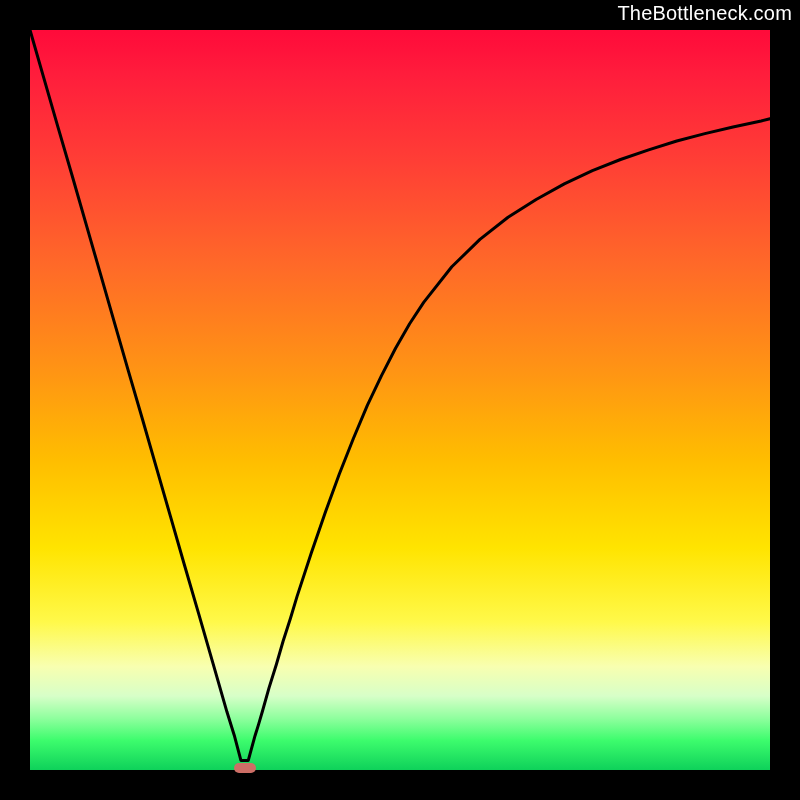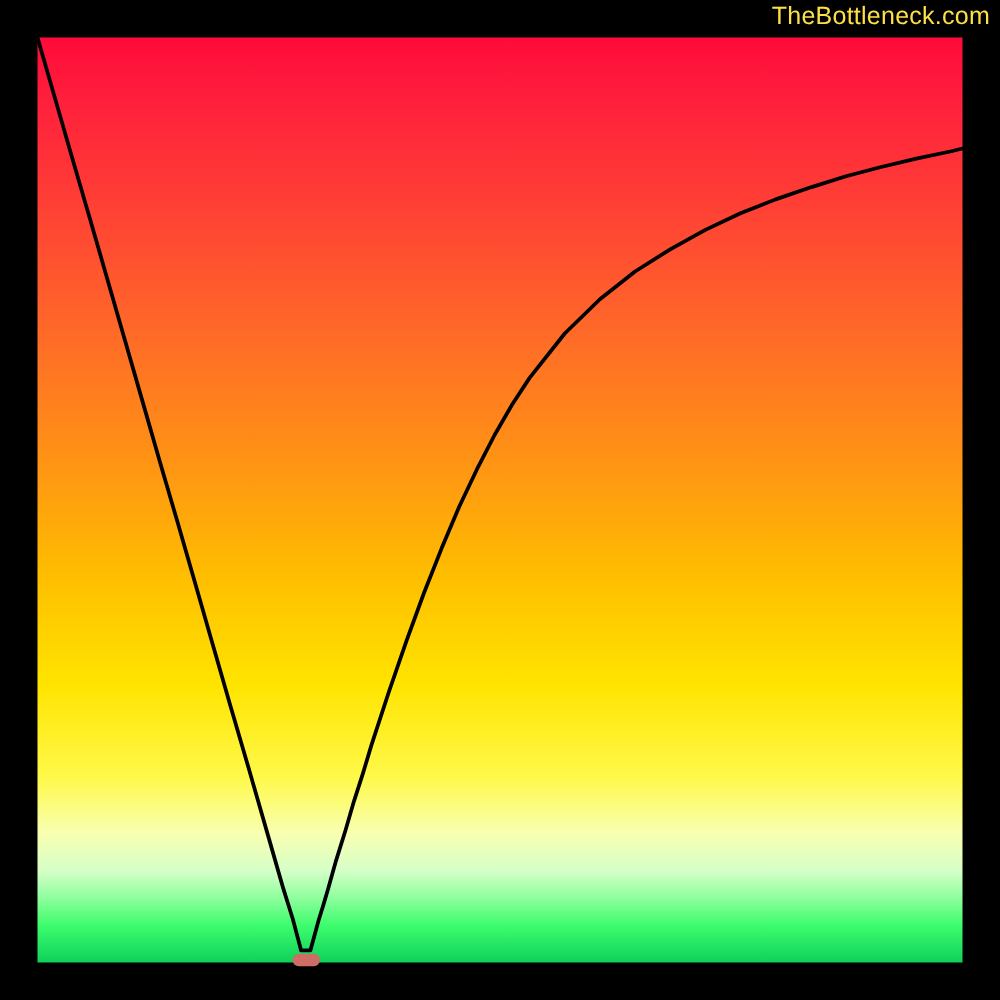--- a/index.html
+++ b/index.html
@@ -36,21 +36,21 @@
       #f8ffb0 86%,
       #d7ffc8 90%,
       #8fff9e 93%,
       #3dfc6d 96%,
       #0ed15a 100%);
   }
   .watermark {
     position: absolute;
     top: 2px;
     right: 8px;
-    color: #fde047;
+    color: #ffffff;
     font-size: 20px;
     letter-spacing: 0.2px;
     user-select: none;
   }
   svg.curve {
     position: absolute;
     left: 0;
     top: 0;
     width: 740px;
     height: 740px;

